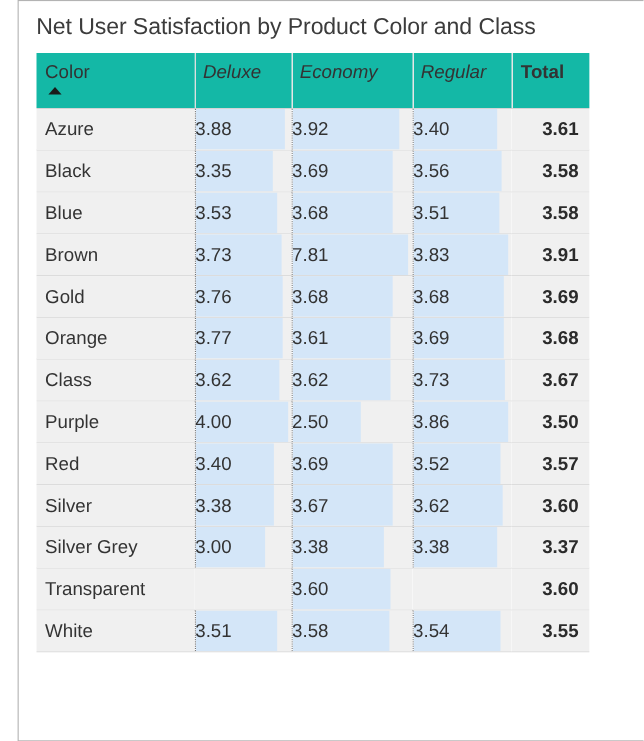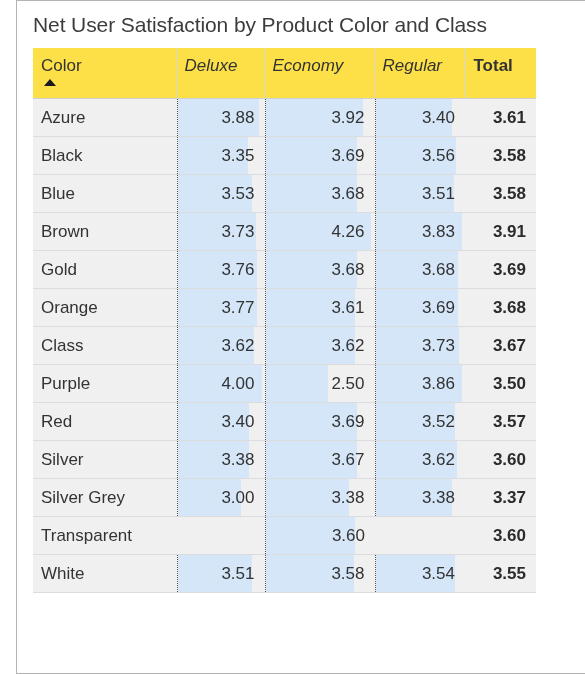--- a/index.html
+++ b/index.html
@@ -48,21 +48,21 @@
     font-size: 17px;
     color: #333333;
   }
   table.matrix-table col.c-color   { width: 144px; }
   table.matrix-table col.c-deluxe  { width: 88px; }
   table.matrix-table col.c-economy { width: 110px; }
   table.matrix-table col.c-regular { width: 90px; }
   table.matrix-table col.c-total   { width: 71px; }
 
   thead th {
-    background: #fde047;
+    background: #14b8a6;
     border-right: 1px solid #d6d6d6;
     border-bottom: 1px solid #d0d0d0;
     height: 50px;
     padding: 0 8px;
     font-weight: normal;
     color: #333333;
     vertical-align: top;
     position: relative;
   }
   thead th.th-rowhead {
@@ -125,21 +125,21 @@
   .bar {
     position: absolute;
     left: 0;
     top: 0;
     bottom: 0;
     background: #d4e6f8;
   }
   .cell-val {
     position: relative;
     display: block;
-    text-align: right;
+    text-align: left;
     padding-right: 10px;
     z-index: 2;
   }
   #bottom-fade {
     position: absolute;
     left: 16px;
     right: 0;
     bottom: 1px;
     height: 8px;
     background: #ffffff;
@@ -231,21 +231,21 @@
             <td class="cell-total">3.58</td>
           </tr>
           <tr>
             <td class="cell-color">Brown</td>
             <td class="cell-measure">
               <div class="bar" style="width: 90.4525%;"></div>
               <span class="cell-val">3.73</span>
             </td>
             <td class="cell-measure">
               <div class="bar" style="width: 97%;"></div>
-              <span class="cell-val">4.26</span>
+              <span class="cell-val">7.81</span>
             </td>
             <td class="cell-measure">
               <div class="bar" style="width: 96.2461%;"></div>
               <span class="cell-val">3.83</span>
             </td>
             <td class="cell-total">3.91</td>
           </tr>
           <tr>
             <td class="cell-color">Gold</td>
             <td class="cell-measure">

